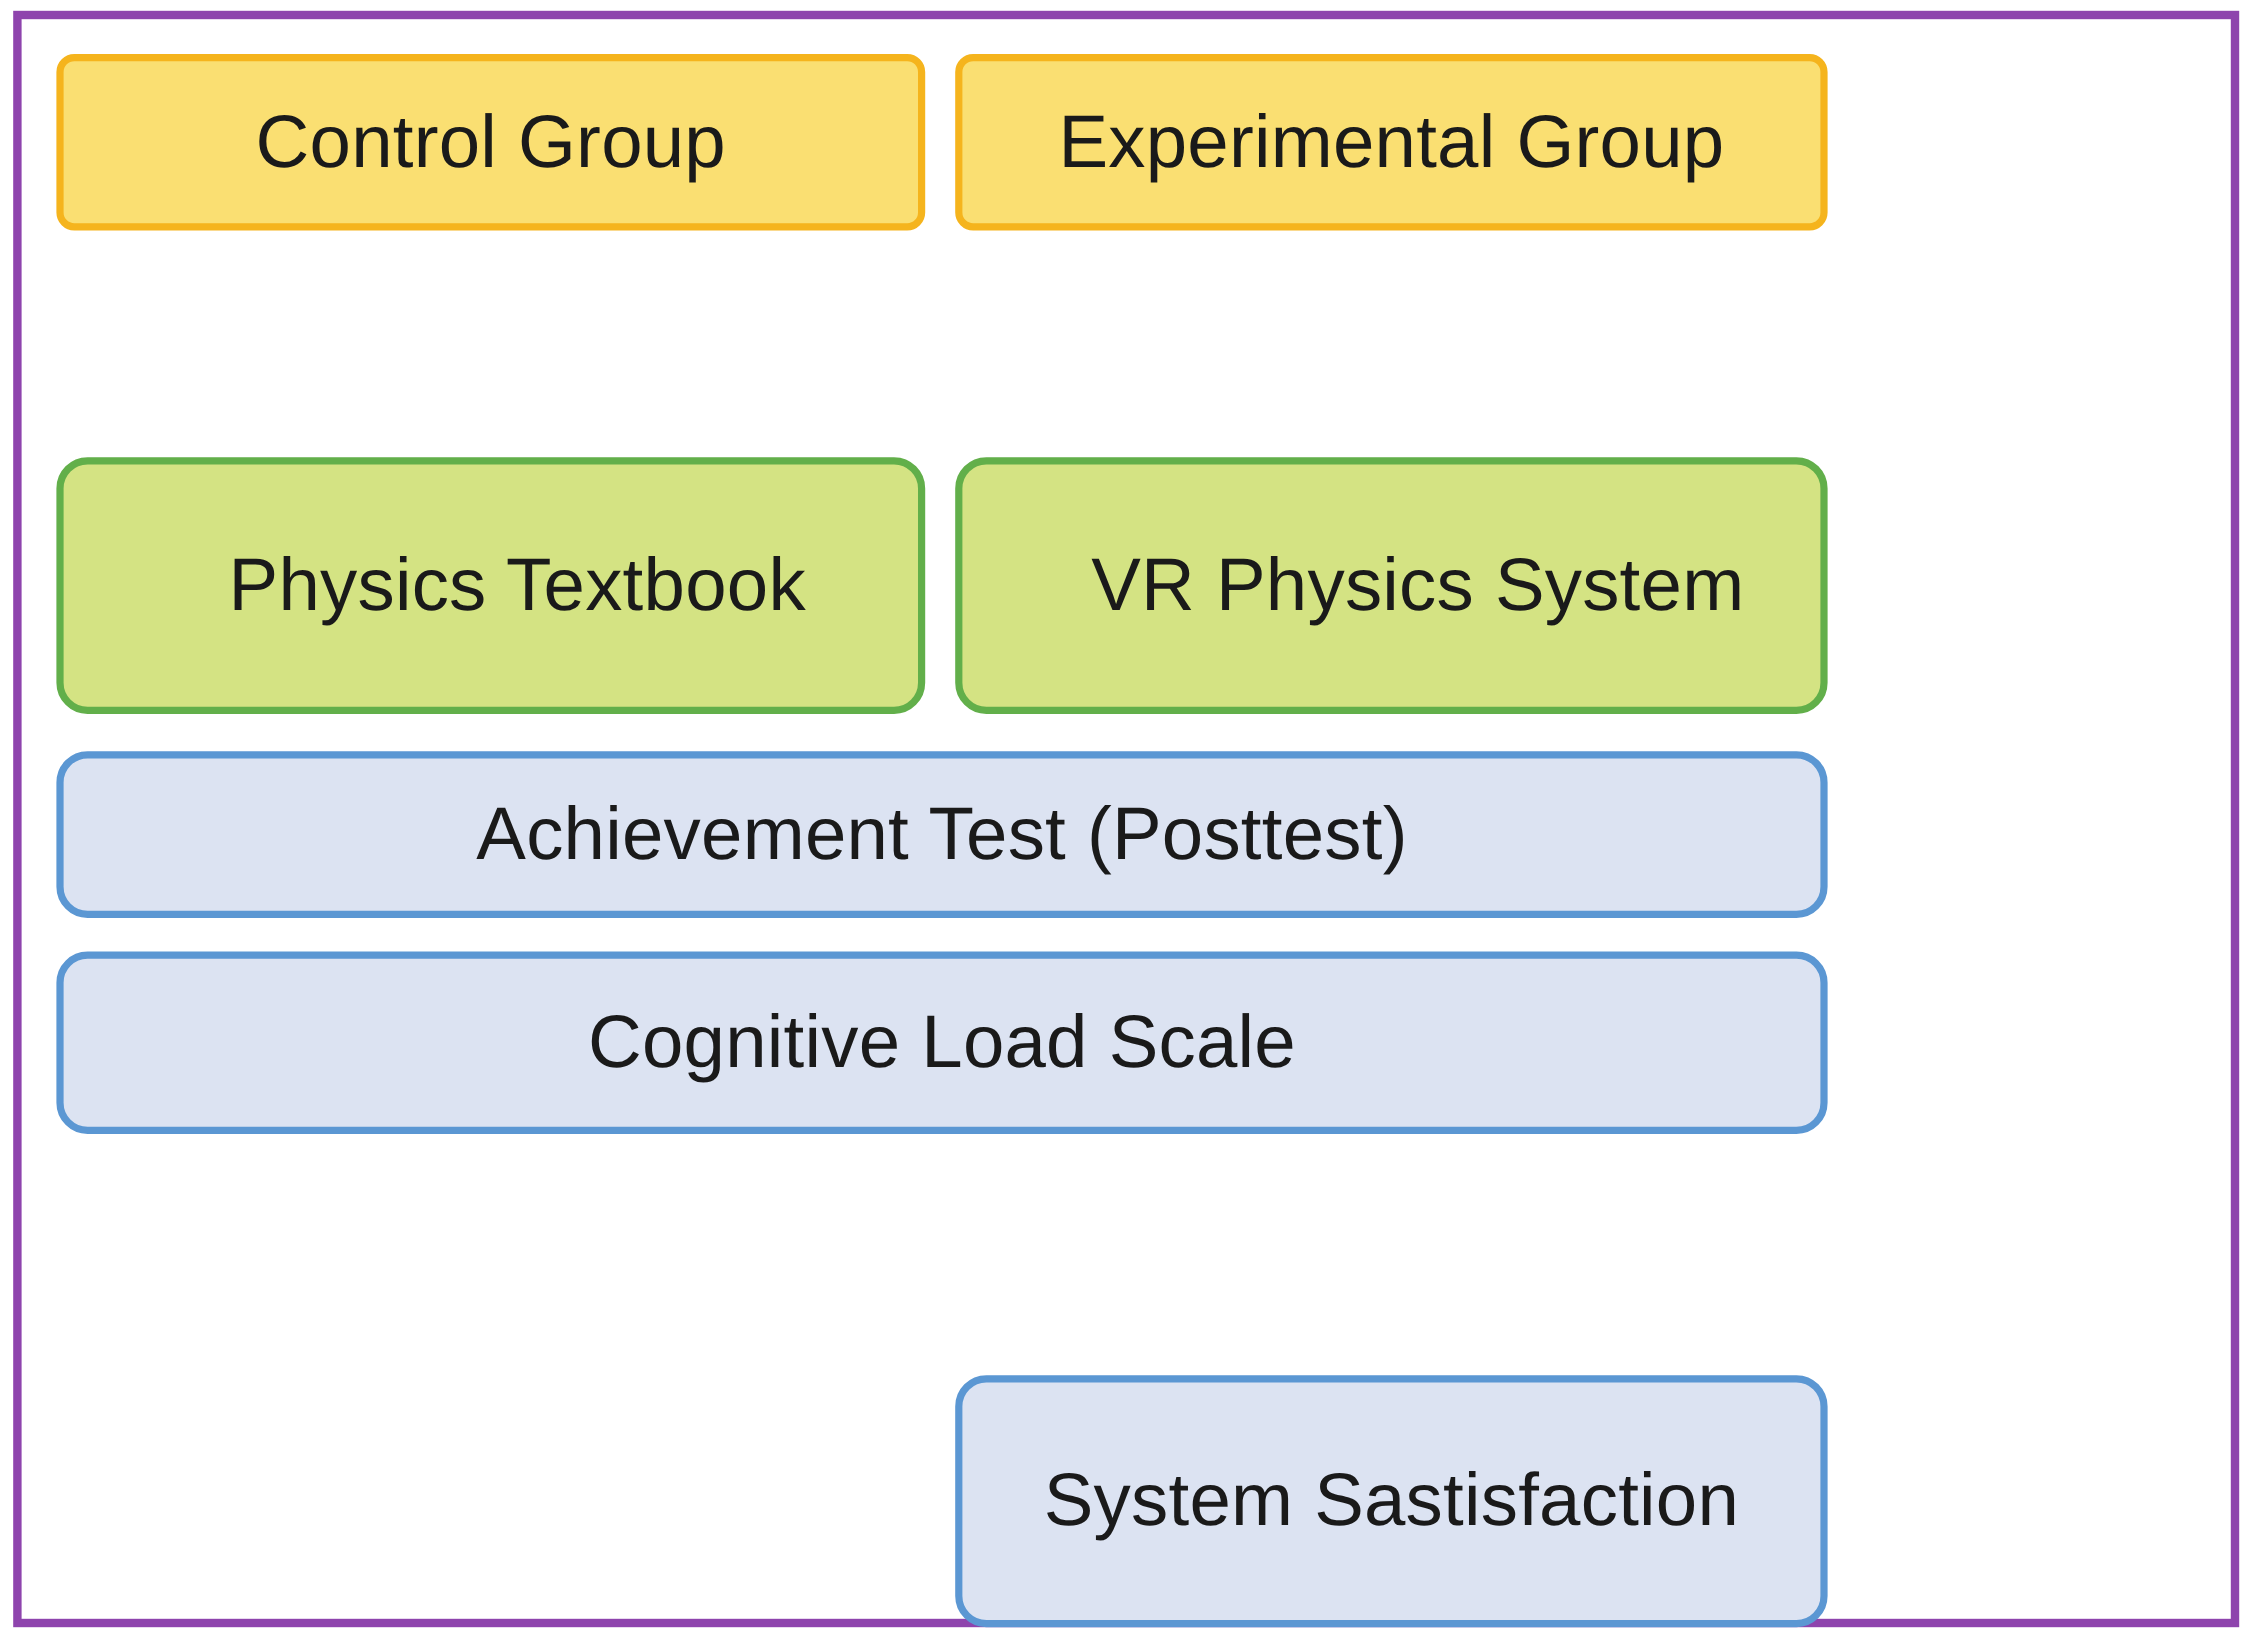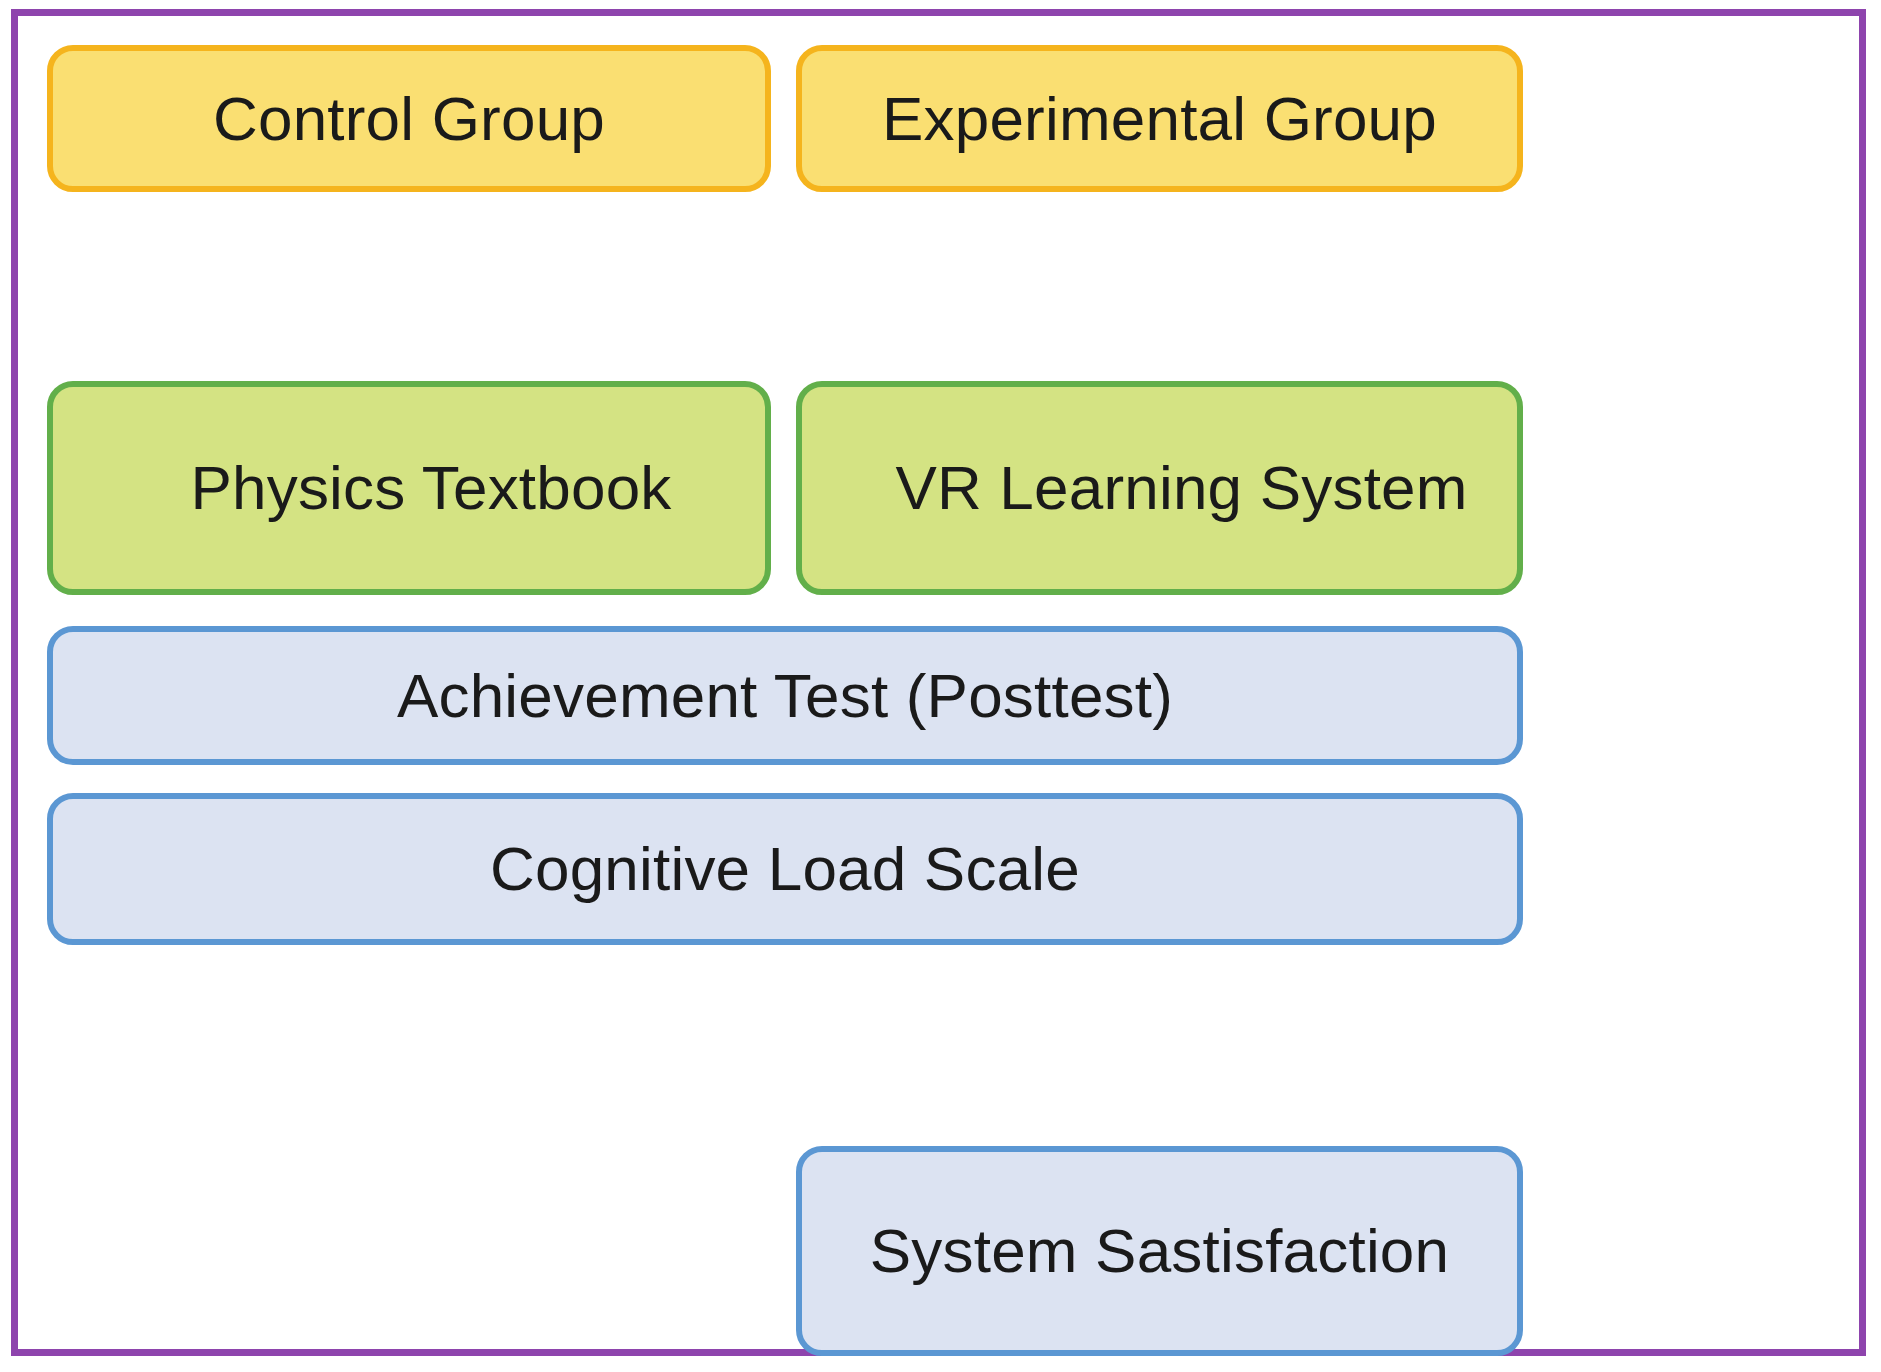--- a/index.html
+++ b/index.html
@@ -54,20 +54,21 @@
     font-size: 62px;
     line-height: 1.05;
     letter-spacing: 0.2px;
     white-space: nowrap;
   }
 
   
   .tone-yellow {
     background: #FADF72;
     border-color: #F5B41D;
+    border-radius: 15px;
   }
   .tone-blue {
     background: #DCE3F2;
     border-color: #5B97D3;
   }
   .tone-green {
     background: #D4E383;
     border-color: #62AF4A;
   }
 
@@ -95,21 +96,21 @@
       </div>
       <div class="box tone-yellow col-right row-1">
         <span class="box-label">Experimental Group</span>
       </div>
 
 
       <div class="box tone-green col-left row-3">
         <span class="box-label">Physics Textbook</span>
       </div>
       <div class="box tone-green col-right row-3">
-        <span class="box-label">VR Learning System</span>
+        <span class="box-label">VR Physics System</span>
       </div>
 
       <div class="box tone-blue col-full row-5">
         <span class="box-label">Cognitive Load Scale</span>
       </div>
 
       <div class="box tone-blue col-full row-4">
         <span class="box-label">Achievement Test (Posttest)</span>
       </div>
 

